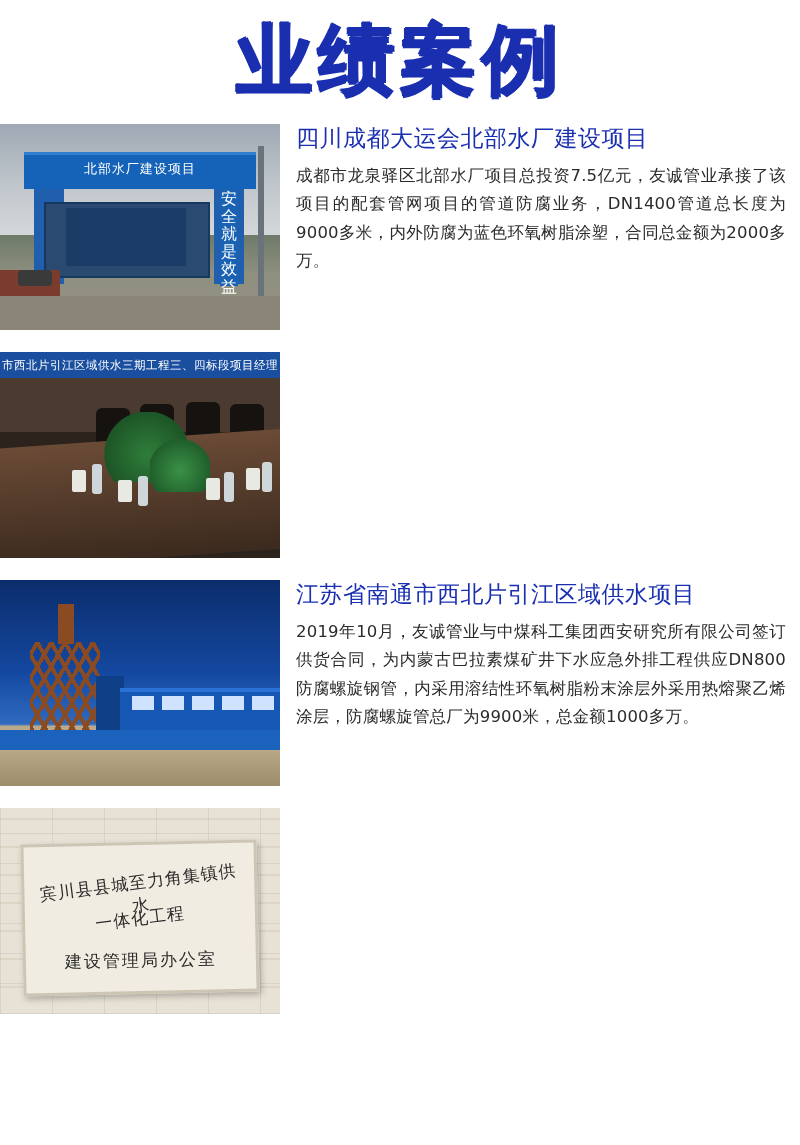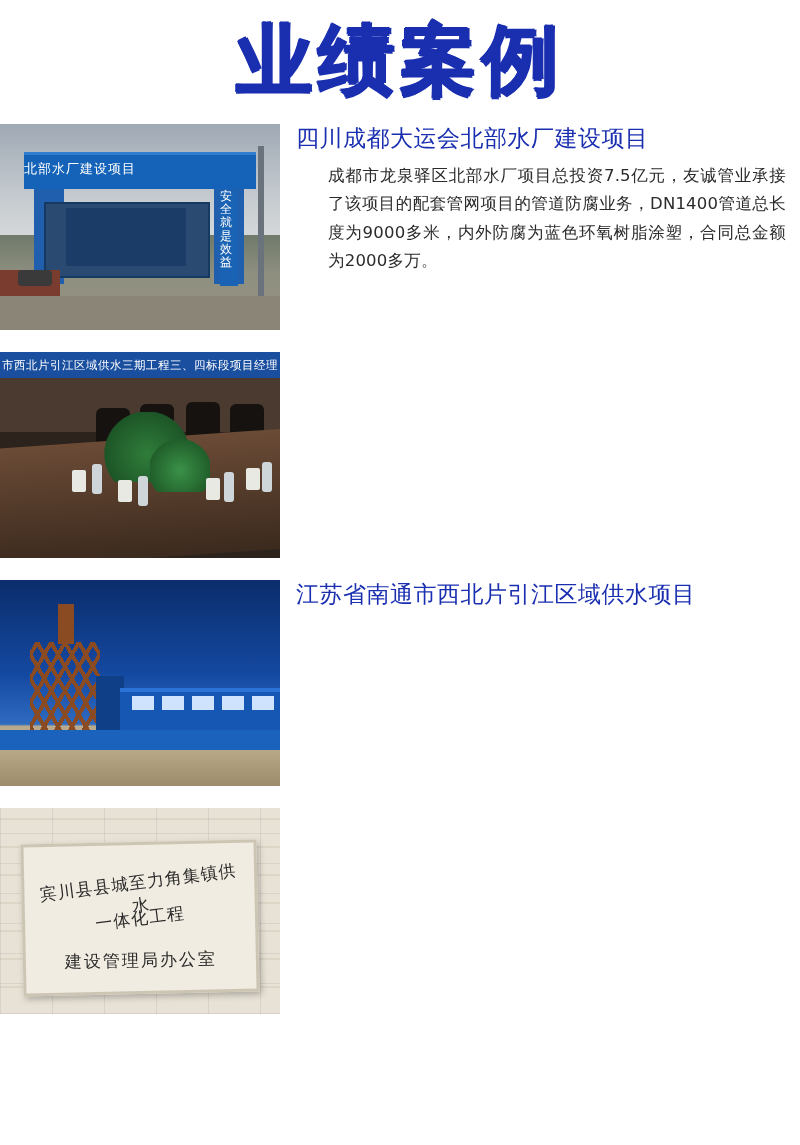--- a/index.html
+++ b/index.html
@@ -69,46 +69,45 @@
     letter-spacing: 0.5px;
     font-family: "DejaVu Sans", "Liberation Sans", sans-serif;
   }
   .case-body {
     color: #2b2b2b;
     font-size: 16.5px;
     line-height: 1.72;
     text-align: justify;
     letter-spacing: 0.2px;
     font-family: "DejaVu Sans", "Liberation Sans", sans-serif;
-    margin-left: 32px;
   }
 
   
   .ph1 {
     background: linear-gradient(#b9c2cb 0%, #c7cdd2 38%, #a9b0b5 52%, #8e9498 60%, #7e8589 100%);
   }
   .ph1 .sky { position:absolute; left:0; top:0; right:0; height:56%;
     background: linear-gradient(#9fa9b4 0%, #c3c9ce 60%, #d6d9da 100%); }
   .ph1 .ground { position:absolute; left:0; bottom:0; right:0; height:46%;
     background: linear-gradient(#6f7a6a 0%, #8d8f7f 40%, #9a9384 100%); }
   .ph1 .gate-l { position:absolute; left:34px; top:40px; width:30px; height:120px;
     background:#1f5fae; }
   .ph1 .gate-r { position:absolute; left:214px; top:40px; width:30px; height:120px;
     background:#1f5fae; }
   .ph1 .gate-top { position:absolute; left:24px; top:28px; width:232px; height:34px;
     background:#1463b8; border-top:3px solid #2f7ed0; }
   .ph1 .gate-label { position:absolute; left:24px; top:32px; width:232px; height:26px;
-    color:#fff; font-size:13px; text-align:left; line-height:26px; letter-spacing:1px;
+    color:#fff; font-size:13px; text-align:center; line-height:26px; letter-spacing:1px;
     font-family:Liberation Serif, serif; }
   .ph1 .banner { position:absolute; left:44px; top:78px; width:162px; height:72px;
     background:#2b4a72; border:2px solid #16395f; }
   .ph1 .banner2 { position:absolute; left:66px; top:84px; width:120px; height:58px;
     background:#1a3c66; }
   .ph1 .vbar { position:absolute; left:220px; top:66px; width:18px; height:96px;
-    background:#1a63b4; color:#fff; font-size:12px; line-height:1.1; }
+    background:#1a63b4; color:#fff; font-size:16px; line-height:1.1; text-align:center; }
   .ph1 .pole { position:absolute; left:258px; top:22px; width:6px; height:150px; background:#6a737b; }
   .ph1 .road { position:absolute; left:0; bottom:0; width:100%; height:34px; background:#8a8577; }
   .ph1 .bike { position:absolute; left:18px; bottom:44px; width:34px; height:16px;
     background:#3a3a3a; border-radius:4px; }
   .ph1 .mat { position:absolute; left:0; bottom:34px; width:60px; height:26px; background:#7a3c2e; }
 
   
   .ph2 { background:#2d231d; }
   .ph2 .bannerbar { position:absolute; left:0; top:0; width:100%; height:26px;
     background:#1a4fa0; color:#fff; font-size:11.5px; line-height:26px; text-align:center;
@@ -227,20 +226,21 @@
         <div class="win w1"></div>
         <div class="win w2"></div>
         <div class="win w3"></div>
         <div class="win w4"></div>
         <div class="win w5"></div>
         <div class="fence"></div>
         <div class="dirt"></div>
       </div>
       <div class="case-text">
         <div class="case-title">江苏省南通市西北片引江区域供水项目</div>
+        <div class="case-body">2019年10月，友诚管业与中煤科工集团西安研究所有限公司签订供货合同，为内蒙古巴拉素煤矿井下水应急外排工程供应DN800防腐螺旋钢管，内采用溶结性环氧树脂粉末涂层外采用热熔聚乙烯涂层，防腐螺旋管总厂为9900米，总金额1000多万。</div>
       </div>
     </div>
 
     <div class="case-row">
       <div class="case-photo ph4">
         <div class="brick"></div>
         <div class="sign">
           <div class="sign-line1">宾川县县城至力角集镇供水</div>
           <div class="sign-line2">一体化工程</div>
           <div class="sign-line3">建设管理局办公室</div>

